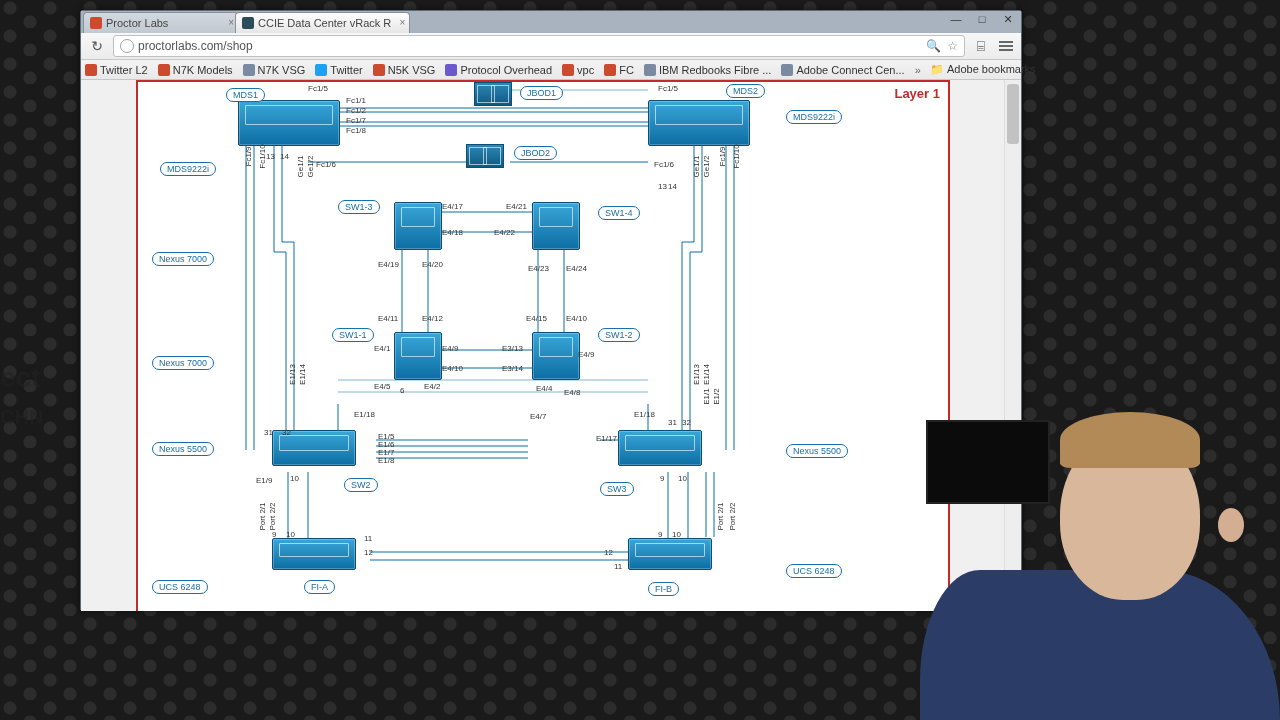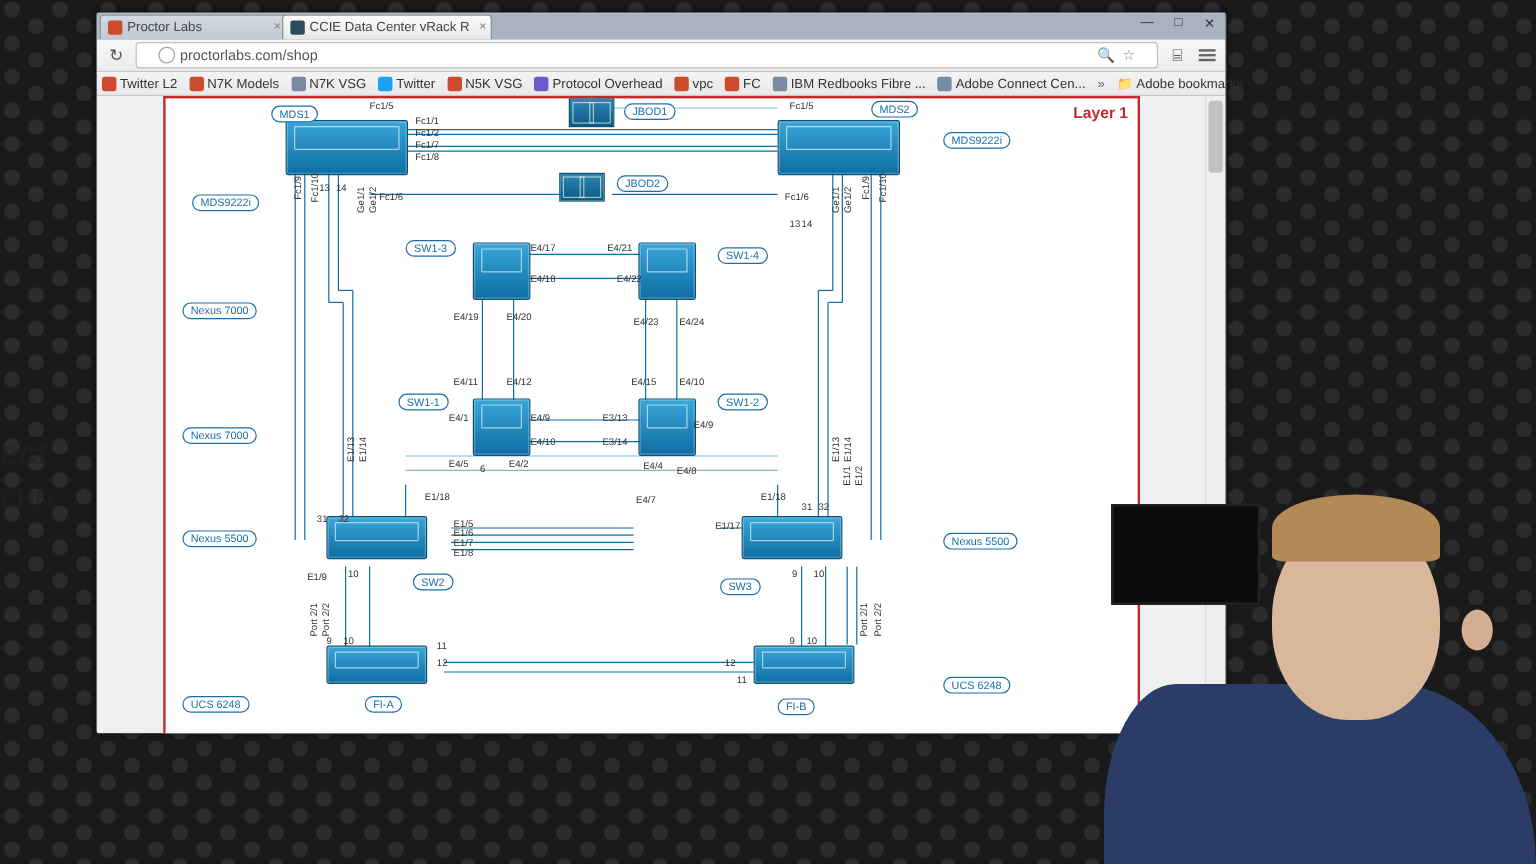--- a/index.html
+++ b/index.html
@@ -17,21 +17,21 @@
 .tab{height:20px;min-width:130px;max-width:160px;background:linear-gradient(#fdfdfd,#e6e6e6);border:1px solid #8a8f96;border-bottom:none;border-radius:4px 4px 0 0;margin-right:-4px;display:flex;align-items:center;font-size:11px;color:#444;padding:0 18px 0 6px;position:relative;white-space:nowrap;overflow:hidden;}
 .tab.inactive{background:linear-gradient(#d3d9e0,#c1c8d0);}
 .tab .x{position:absolute;right:4px;top:4px;font-size:10px;color:#777;}
 .tab .fav{width:12px;height:12px;margin-right:4px;background:#cc4a2e;border-radius:2px;display:inline-block;}
 .tab .fav.dark{background:#2b4d59;}
 .winbtns{position:absolute;right:4px;top:2px;display:flex;gap:8px;font-size:11px;color:#333;}
 .winbtns span{width:18px;text-align:center;cursor:default;}
 
 .toolbar{height:26px;border-bottom:1px solid #c7c7c7;background:linear-gradient(#f7f7f7,#ececec);display:flex;align-items:center;padding:0 6px;gap:6px;}
 .navbtn{width:20px;height:20px;display:flex;align-items:center;justify-content:center;color:#555;font-size:14px;}
-.omni{flex:1;height:20px;border:1px solid #c0c0c0;border-radius:3px;background:#fff;display:flex;align-items:center;font-size:12px;color:#555;padding:0 18px;gap:4px;}
+.omni{flex:1;height:20px;border:1px solid #c0c0c0;border-radius:3px;background:#fff;display:flex;align-items:center;font-size:12px;color:#555;padding:0 6px;gap:4px;}
 .omni .globe{width:12px;height:12px;border:1px solid #9aa2aa;border-radius:50%;display:inline-block;}
 .omni .tail{margin-left:auto;display:flex;gap:6px;color:#888;font-size:12px;}
 .menuicon{width:18px;height:18px;display:flex;flex-direction:column;justify-content:center;gap:2px;align-items:center;}
 .menuicon span{display:block;width:14px;height:2px;background:#666;}
 
 .bookbar{height:19px;border-bottom:1px solid #c7c7c7;background:linear-gradient(#f3f3f3,#e9e9e9);display:flex;align-items:center;font-size:11px;color:#333;padding:0 4px;gap:10px;white-space:nowrap;}
 .bookbar .bk{display:flex;align-items:center;gap:3px;}
 .bookbar .bk .bi{width:12px;height:12px;background:#7a8aa0;border-radius:2px;display:inline-block;}
 .bookbar .bi.tw{background:#1da1f2;}
 .bookbar .bi.red{background:#cc4a2e;}
@@ -299,21 +299,21 @@
         <div class="lab" style="left:128px;top:70px">13</div>
         <div class="lab" style="left:142px;top:70px">14</div>
         <div class="lab" style="left:520px;top:100px">13</div>
         <div class="lab" style="left:530px;top:100px">14</div>
 
         <div class="lab" style="left:304px;top:120px">E4/17</div>
         <div class="lab" style="left:304px;top:146px">E4/18</div>
         <div class="lab" style="left:240px;top:178px">E4/19</div>
         <div class="lab" style="left:284px;top:178px">E4/20</div>
         <div class="lab" style="left:368px;top:120px">E4/21</div>
-        <div class="lab" style="left:376px;top:146px">E4/22</div>
+        <div class="lab" style="left:356px;top:146px">E4/22</div>
         <div class="lab" style="left:390px;top:182px">E4/23</div>
         <div class="lab" style="left:428px;top:182px">E4/24</div>
 
         <div class="lab" style="left:240px;top:232px">E4/11</div>
         <div class="lab" style="left:284px;top:232px">E4/12</div>
         <div class="lab" style="left:388px;top:232px">E4/15</div>
         <div class="lab" style="left:428px;top:232px">E4/10</div>
         <div class="lab" style="left:236px;top:262px">E4/1</div>
         <div class="lab" style="left:304px;top:262px">E4/9</div>
         <div class="lab" style="left:364px;top:262px">E3/13</div>

